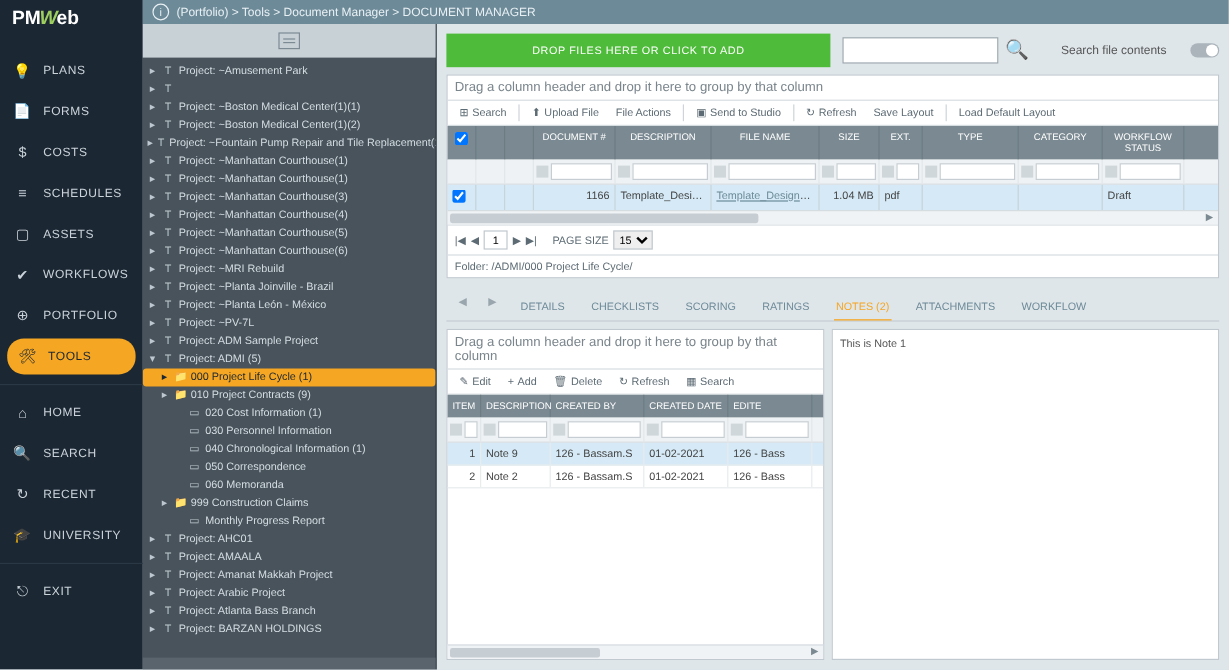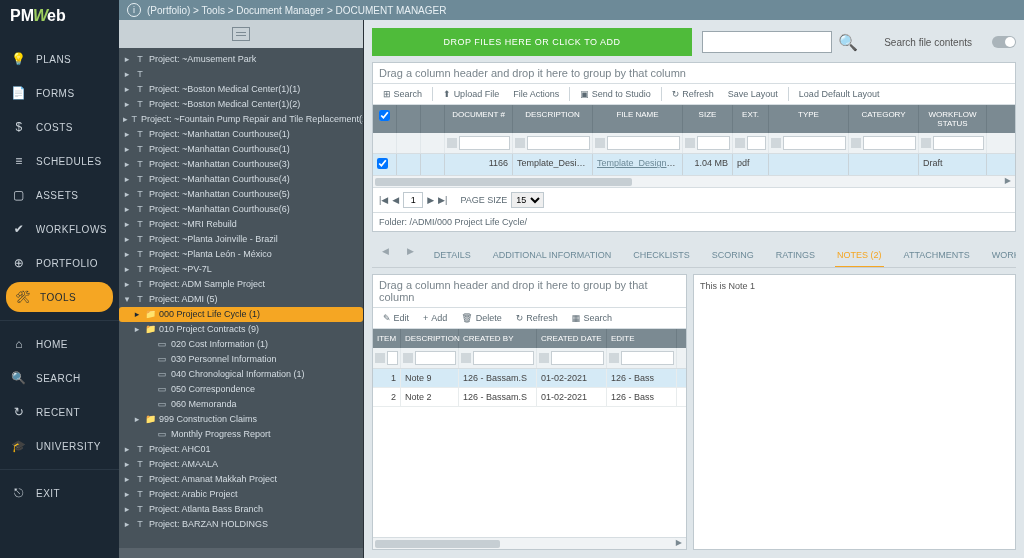--- a/index.html
+++ b/index.html
@@ -439,21 +439,20 @@
             <select class="sel"><option>15</option></select>
           </div>
           <div class="folderline">Folder: /ADMI/000 Project Life Cycle/</div>
         </div>
 
         <div class="tabs" id="tabs">
             <span class="ar">◀</span>
             <span class="ar">▶</span>
 
         <span class="tab">DETAILS</span>
-            <span class="tab">ADDITIONAL INFORMATION</span>
             <span class="tab">CHECKLISTS</span>
             <span class="tab">SCORING</span>
             <span class="tab">RATINGS</span>
             <span class="tab active">NOTES (2)</span>
             <span class="tab">ATTACHMENTS</span>
             <span class="tab">WORKFLOW</span>
           </div>
 
         <div class="lower">
           <div class="noteslist">

